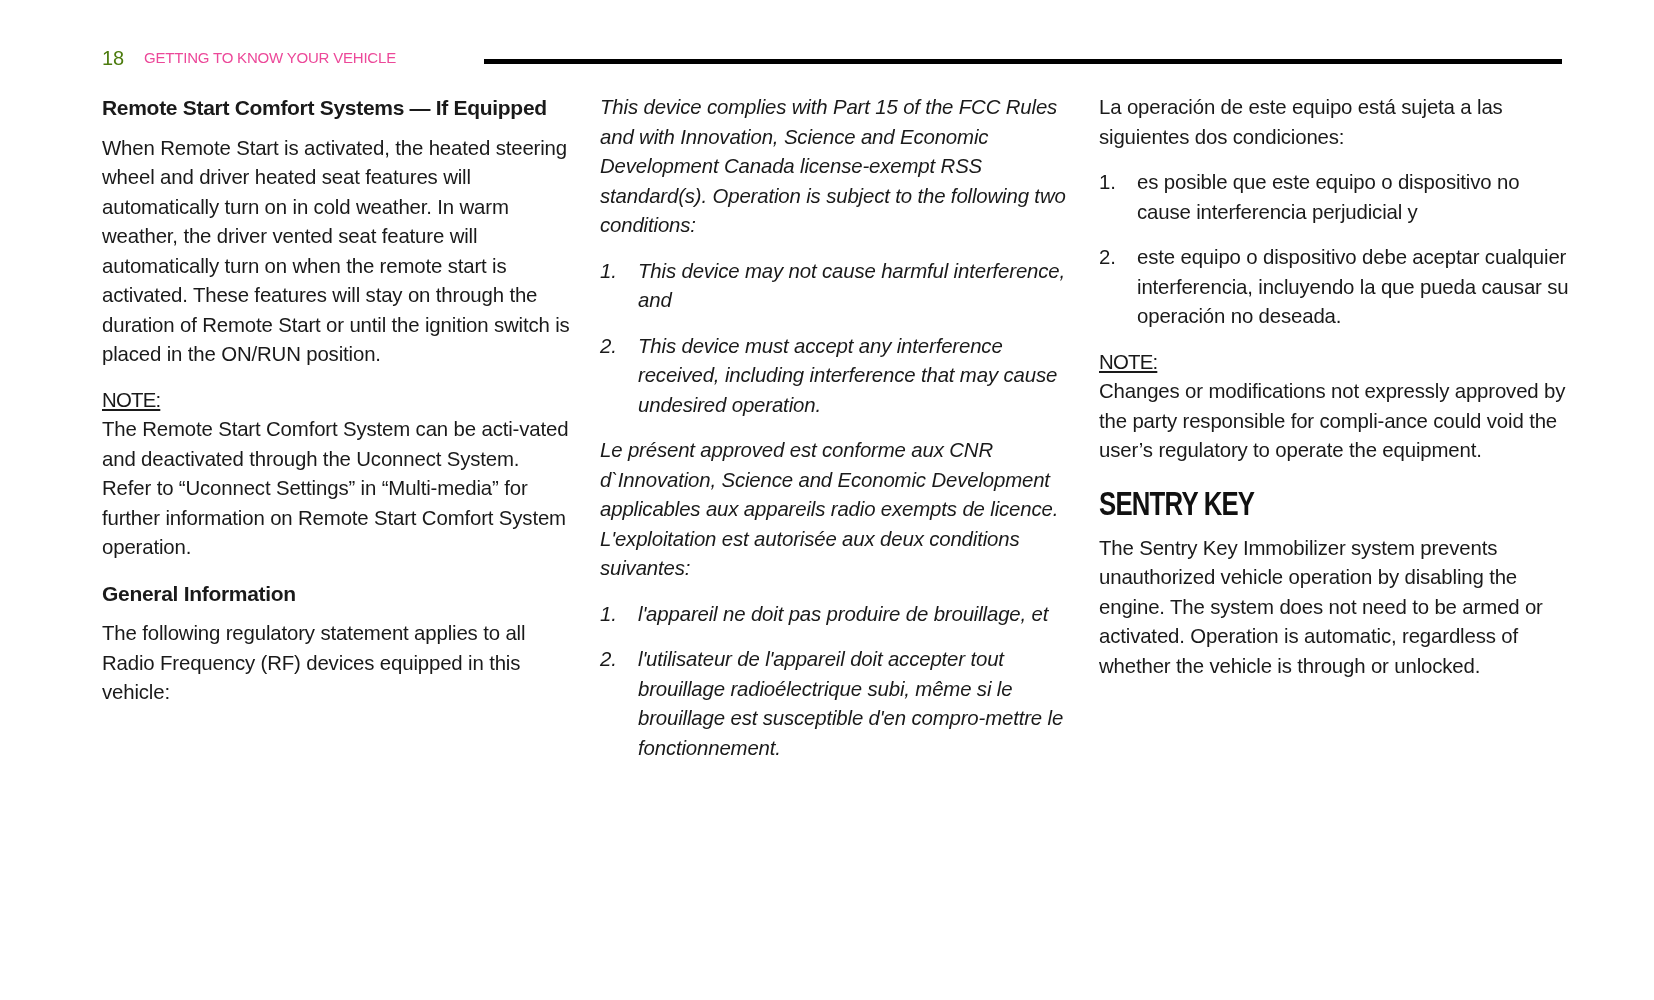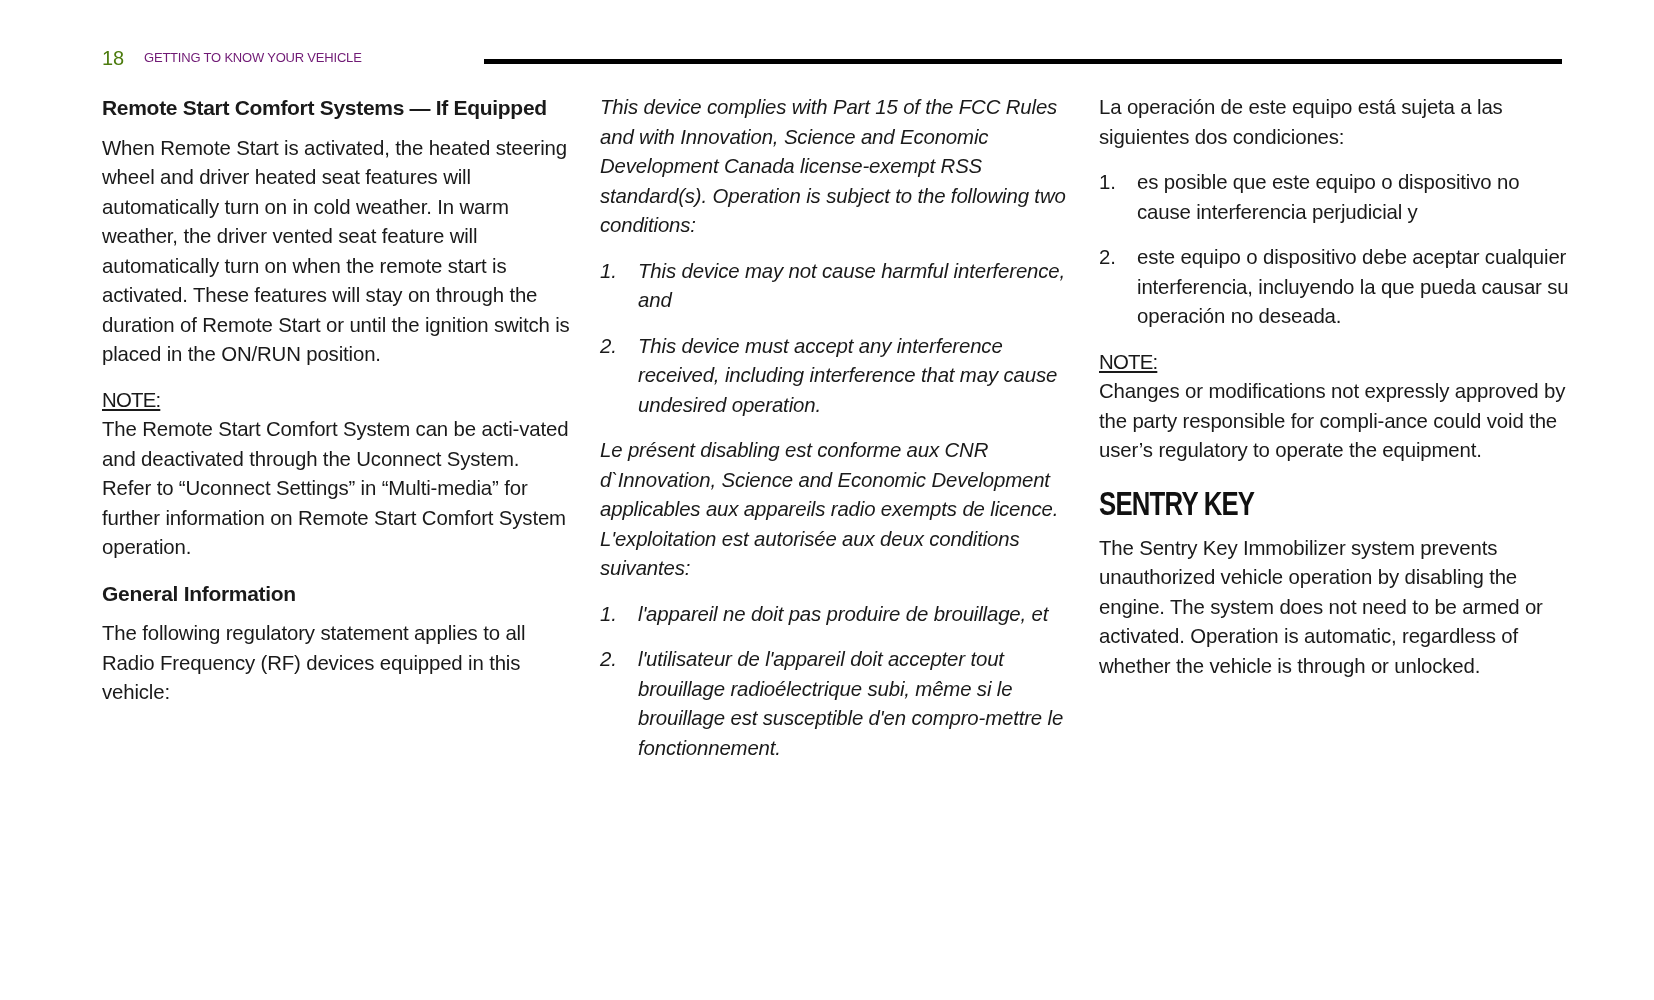--- a/index.html
+++ b/index.html
@@ -27,22 +27,22 @@
     left: 0;
     top: 0;
     font-size: 20px;
     color: #4d7c0f;
     line-height: 28px;
   }
   .section-title {
     position: absolute;
     left: 42px;
     top: 0;
-    font-size: 13px;
-    color: #701a75;
+    font-size: 15px;
+    color: #ec4899;
     line-height: 28px;
     letter-spacing: -0.2px;
   }
   .header-rule {
     position: absolute;
     left: 382px;
     top: 15px;
     width: 1078px;
     height: 5px;
     background: #000;
@@ -126,21 +126,21 @@
   <ol class="list">
     <li class="list-item">
       <span class="list-num">1.</span>
       <span>This device may not cause harmful interference, and</span>
     </li>
     <li class="list-item">
       <span class="list-num">2.</span>
       <span>This device must accept any interference received, including interference that may cause undesired operation.</span>
     </li>
   </ol>
-  <p class="para">Le présent disabling est conforme aux CNR d`Innovation, Science and Economic Development applicables aux appareils radio exempts de licence. L'exploitation est autorisée aux deux conditions suivantes:</p>
+  <p class="para">Le présent approved est conforme aux CNR d`Innovation, Science and Economic Development applicables aux appareils radio exempts de licence. L'exploitation est autorisée aux deux conditions suivantes:</p>
   <ol class="list">
     <li class="list-item">
       <span class="list-num">1.</span>
       <span>l'appareil ne doit pas produire de brouillage, et</span>
     </li>
     <li class="list-item">
       <span class="list-num">2.</span>
       <span>l'utilisateur de l'appareil doit accepter tout brouillage radioélectrique subi, même si le brouillage est susceptible d'en compro-mettre le fonctionnement.</span>
     </li>
   </ol>

